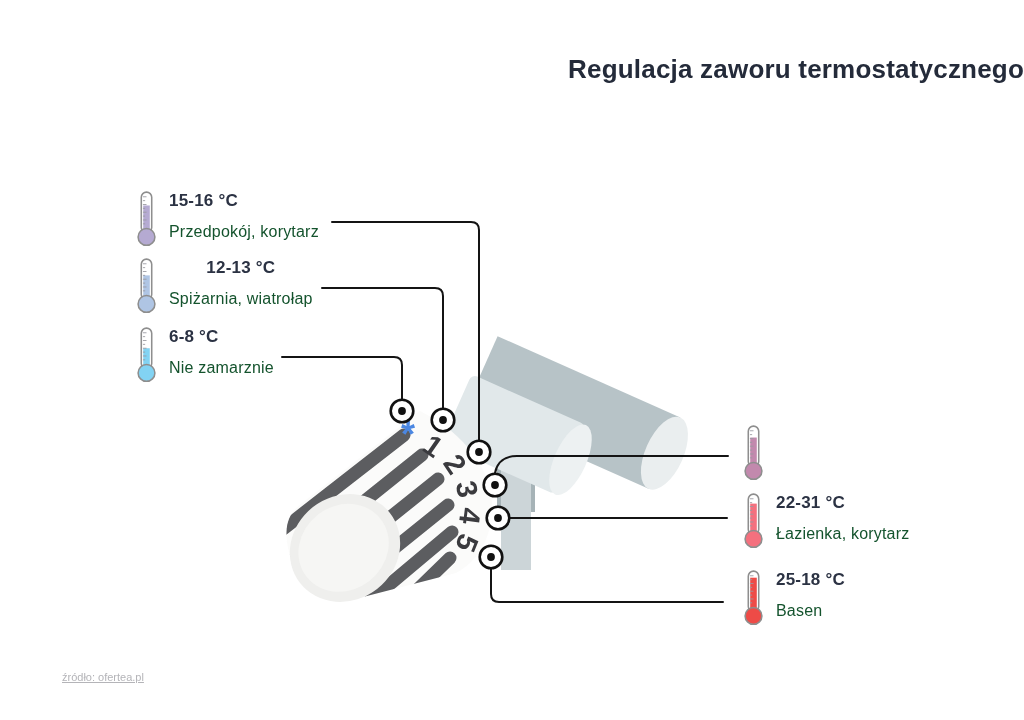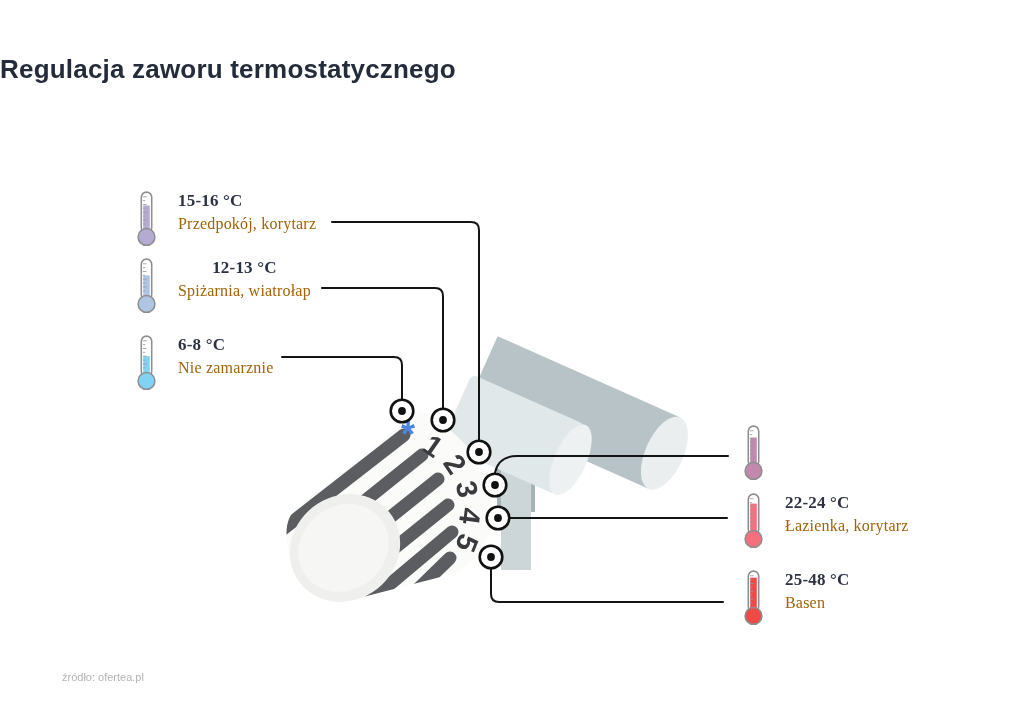--- a/index.html
+++ b/index.html
@@ -1,29 +1,29 @@
 <!DOCTYPE html>
 <html><head>
 <meta charset="utf-8">
 <style>
   html,body{margin:0;padding:0;background:#fff;}
   #canvas{
     position:relative;width:1024px;height:720px;background:#ffffff;overflow:hidden;
     font-family:"Liberation Sans",sans-serif;
   }
   .page-title{
-    position:absolute;top:54px;left:0;width:1024px;text-align:left;
+    position:absolute;top:54px;left:0;width:1024px;text-align:right;
     font-size:26px;font-weight:700;color:#242b3a;letter-spacing:.2px;
   }
-  .legend-item{position:absolute;display:flex;gap:17px;align-items:flex-start;font-family:Liberation Serif, serif;}
+  .legend-item{position:absolute;display:flex;gap:8px;align-items:flex-start;}
   .legend-item svg{flex:0 0 auto;}
   .legend-text{padding-top:2px;line-height:1.1;}
   .temp-range{font-size:17px;font-weight:700;color:#2b3243;letter-spacing:.2px;}
-  .room-list{font-size:16px;color:#a16207;margin-top:4px;letter-spacing:.2px;}
-  .source-note{position:absolute;left:62px;top:671px;font-size:11px;color:#b4b4b8;}
+  .room-list{font-size:16px;color:#14532d;margin-top:12px;letter-spacing:.2px;}
+  .source-note{position:absolute;left:62px;top:671px;font-size:11px;color:#b4b4b8;text-decoration:underline;}
   .illustration{position:absolute;left:0;top:0;}
 </style>
 </head>
 <body>
 
 <div id="canvas">
 
   <div class="page-title">Regulacja zaworu termostatycznego</div>
 
   <svg class="illustration" width="1024" height="720" viewBox="0 0 1024 720">
@@ -151,21 +151,21 @@
         <line x1="11.3" y1="31" x2="15" y2="31"></line>
           <line x1="11.3" y1="35" x2="13.6" y2="35"></line>
       </g>
     </svg>
     <div class="legend-text">
       <div class="temp-range">12-13 °C</div>
       <div class="room-list">Spiżarnia, wiatrołap</div>
     </div>
   </div>
 
-  <div class="legend-item" style="left:132px;top:334px;justify-content:flex-end;">
+  <div class="legend-item" style="left:132px;top:326px;justify-content:flex-end;">
     <svg width="29" height="58" viewBox="0 0 30 60">
       <rect x="9.6" y="2.2" width="10.8" height="42" rx="5.4" fill="#fff" stroke="#8e8e8e" stroke-width="1.6"></rect>
       <g fill="#82d3f3">
         <rect x="11.6" width="6.8" y="23" height="23"></rect>
         <circle cx="15" cy="48.5" r="8.7" stroke="#8e8e8e" stroke-width="1.6"></circle>
       </g>
       <g stroke="#9a9aa0" stroke-width="0.9">
         <line x1="11.3" y1="7" x2="15" y2="7"></line>
           <line x1="11.3" y1="11" x2="13.6" y2="11"></line>
         <line x1="11.3" y1="15" x2="15" y2="15"></line>
@@ -214,21 +214,21 @@
           <line x1="11.3" y1="11" x2="13.6" y2="11"></line>
         <line x1="11.3" y1="15" x2="15" y2="15"></line>
           <line x1="11.3" y1="19" x2="13.6" y2="19"></line>
         <line x1="11.3" y1="23" x2="15" y2="23"></line>
           <line x1="11.3" y1="27" x2="13.6" y2="27"></line>
         <line x1="11.3" y1="31" x2="15" y2="31"></line>
           <line x1="11.3" y1="35" x2="13.6" y2="35"></line>
       </g>
     </svg>
     <div class="legend-text">
-      <div class="temp-range">22-24 °C</div>
+      <div class="temp-range">22-31 °C</div>
       <div class="room-list">Łazienka, korytarz</div>
     </div>
   </div>
 
   <div class="legend-item" style="left:739px;top:569px;">
     <svg width="29" height="58" viewBox="0 0 30 60">
       <rect x="9.6" y="2.2" width="10.8" height="42" rx="5.4" fill="#fff" stroke="#8e8e8e" stroke-width="1.6"></rect>
       <g fill="#ee4b47">
         <rect x="11.6" width="6.8" y="9" height="37"></rect>
         <circle cx="15" cy="48.5" r="8.7" stroke="#8e8e8e" stroke-width="1.6"></circle>
@@ -238,20 +238,20 @@
           <line x1="11.3" y1="11" x2="13.6" y2="11"></line>
         <line x1="11.3" y1="15" x2="15" y2="15"></line>
           <line x1="11.3" y1="19" x2="13.6" y2="19"></line>
         <line x1="11.3" y1="23" x2="15" y2="23"></line>
           <line x1="11.3" y1="27" x2="13.6" y2="27"></line>
         <line x1="11.3" y1="31" x2="15" y2="31"></line>
           <line x1="11.3" y1="35" x2="13.6" y2="35"></line>
       </g>
     </svg>
     <div class="legend-text">
-      <div class="temp-range">25-48 °C</div>
+      <div class="temp-range">25-18 °C</div>
       <div class="room-list">Basen</div>
     </div>
   </div>
 
   <div class="source-note">źródło: ofertea.pl</div>
 
 </div>
 
 </body></html>

